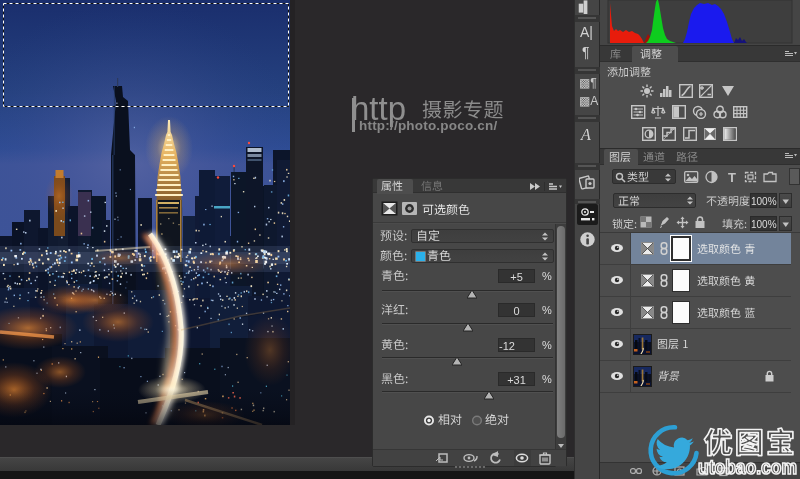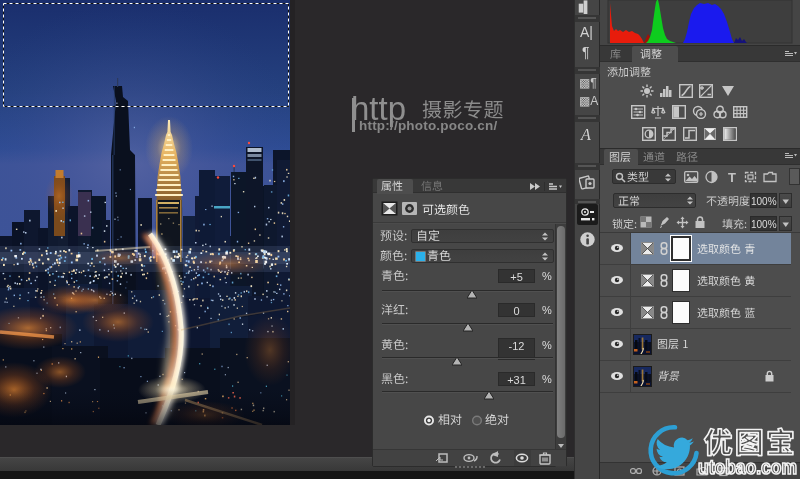--- a/index.html
+++ b/index.html
@@ -959,21 +959,21 @@
       <div class="abs" style="left:9px;top:111px;width:171px;height:2px;background:#2a2a2a;border-bottom:1px solid #505050"></div>
       <svg class="abs" style="left:93.8px;top:111px" width="10" height="9">
         <path d="M5 0 L10 8 L0 8 Z" fill="#b4b4b4" stroke="#232323" stroke-width="1"></path>
       </svg>
 <div class="abs" style="left:125px;top:124px;width:37px;height:14px;background:#333;border:1px solid #2a2a2a;color:#dcdcdc;font-size:11px;text-align:center;line-height:14px">0</div>
       <div class="abs" style="left:169px;top:124px;color:#dcdcdc;font-size:11px;line-height:14px">%</div>
       <div class="abs" style="left:9px;top:144px;width:171px;height:2px;background:#2a2a2a;border-bottom:1px solid #505050"></div>
       <svg class="abs" style="left:89.5px;top:144px" width="10" height="9">
         <path d="M5 0 L10 8 L0 8 Z" fill="#b4b4b4" stroke="#232323" stroke-width="1"></path>
       </svg>
-<div class="abs" style="left:125px;top:159px;width:37px;height:22px;background:#333;border:1px solid #2a2a2a;color:#dcdcdc;font-size:11px;text-align:center;line-height:14px">-12</div>
+<div class="abs" style="left:125px;top:159px;width:37px;height:14px;background:#333;border:1px solid #2a2a2a;color:#dcdcdc;font-size:11px;line-height:14px">-12</div>
       <div class="abs" style="left:169px;top:159px;color:#dcdcdc;font-size:11px;line-height:14px">%</div>
       <div class="abs" style="left:9px;top:178px;width:171px;height:2px;background:#2a2a2a;border-bottom:1px solid #505050"></div>
       <svg class="abs" style="left:79.2px;top:178px" width="10" height="9">
         <path d="M5 0 L10 8 L0 8 Z" fill="#b4b4b4" stroke="#232323" stroke-width="1"></path>
       </svg>
 <div class="abs" style="left:125px;top:193px;width:37px;height:14px;background:#333;border:1px solid #2a2a2a;color:#dcdcdc;font-size:11px;text-align:center;line-height:14px">+31</div>
       <div class="abs" style="left:169px;top:193px;color:#dcdcdc;font-size:11px;line-height:14px">%</div>
       <div class="abs" style="left:9px;top:212px;width:171px;height:2px;background:#2a2a2a;border-bottom:1px solid #505050"></div>
       <svg class="abs" style="left:110.9px;top:212px" width="10" height="9">
         <path d="M5 0 L10 8 L0 8 Z" fill="#b4b4b4" stroke="#232323" stroke-width="1"></path>

